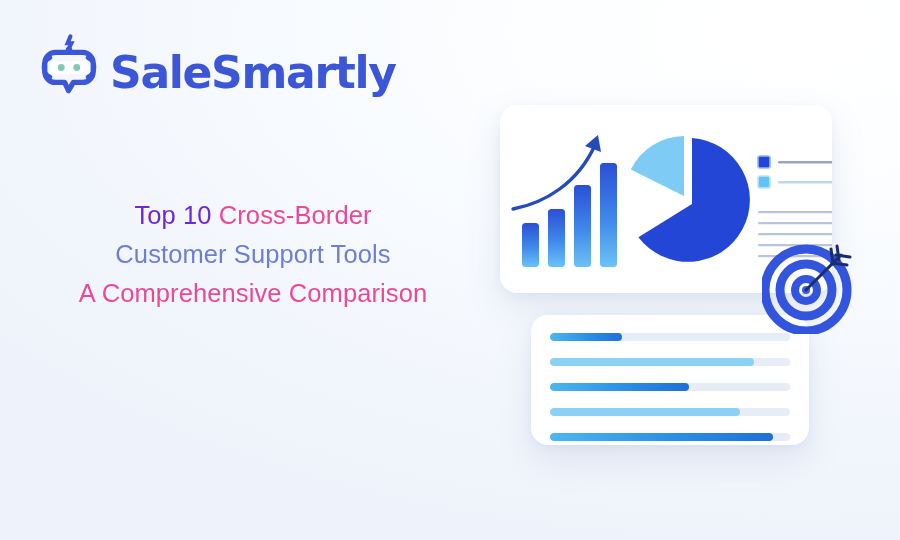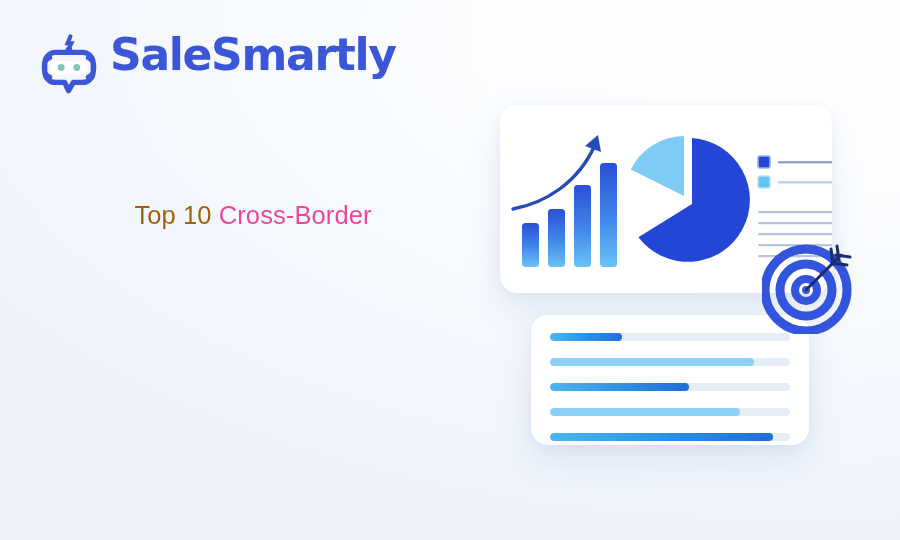--- a/index.html
+++ b/index.html
@@ -25,21 +25,21 @@
     width: 900px;
     height: 540px;
   }
 
   
   .logo {
     position: absolute;
     left: 38px;
     top: 33px;
     display: flex;
-    align-items: flex-start;
+    align-items: flex-end;
     gap: 10px;
   }
   .logo-mark { width: 62px; height: 62px; display: block; }
   .logo-word {
     font-family: "DejaVu Sans", sans-serif;
     font-size: 44px;
     font-weight: 700;
     letter-spacing: -1.3px;
     color: #3b56d6;
     line-height: 1;
@@ -53,21 +53,21 @@
     top: 196px;
     width: 450px;
     text-align: center;
     font-size: 25.5px;
     line-height: 39px;
     font-weight: 400;
     color: #16181d;
     letter-spacing: 0.1px;
   }
   .headline .line { display: block; white-space: nowrap; }
-  .hl-teal { color: #a16207; }
+  .hl-teal { color: #6d28d9; }
   .hl-peri { color: #6e7fd2; }
   .hl-dark { color: #ec4899; }
 
   
   .card {
     position: absolute;
     background: #ffffff;
     border-radius: 17px;
     box-shadow: 0 14px 34px rgba(110,135,185,0.16), 0 3px 10px rgba(110,135,185,0.08);
   }
@@ -129,20 +129,22 @@
       <circle cx="24" cy="35.6" r="3.5" fill="#7fc8bd"></circle>
       <circle cx="40" cy="35.6" r="3.5" fill="#7fc8bd"></circle>
     </svg>
     <span class="logo-word">SaleSmartly</span>
   </div>
 
   <h1 class="headline">
     <span class="line">
       <span class="hl-teal">Top 10</span><span> </span><span class="hl-dark">Cross-Border</span>
     </span>
+    <span class="line hl-peri">Customer Support Tools</span>
+    <span class="line hl-dark">A Comprehensive Comparison</span>
   </h1>
 
   <div class="card card-chart">
     <svg class="chart-svg" width="332" height="188" viewBox="0 0 332 188">
       <defs>
         <linearGradient id="barGrad" x1="0" y1="0" x2="0" y2="1">
           <stop offset="0%" stop-color="#2b4fd6"></stop>
           <stop offset="55%" stop-color="#4089ea"></stop>
           <stop offset="100%" stop-color="#6cc2f6"></stop>
         </linearGradient>

